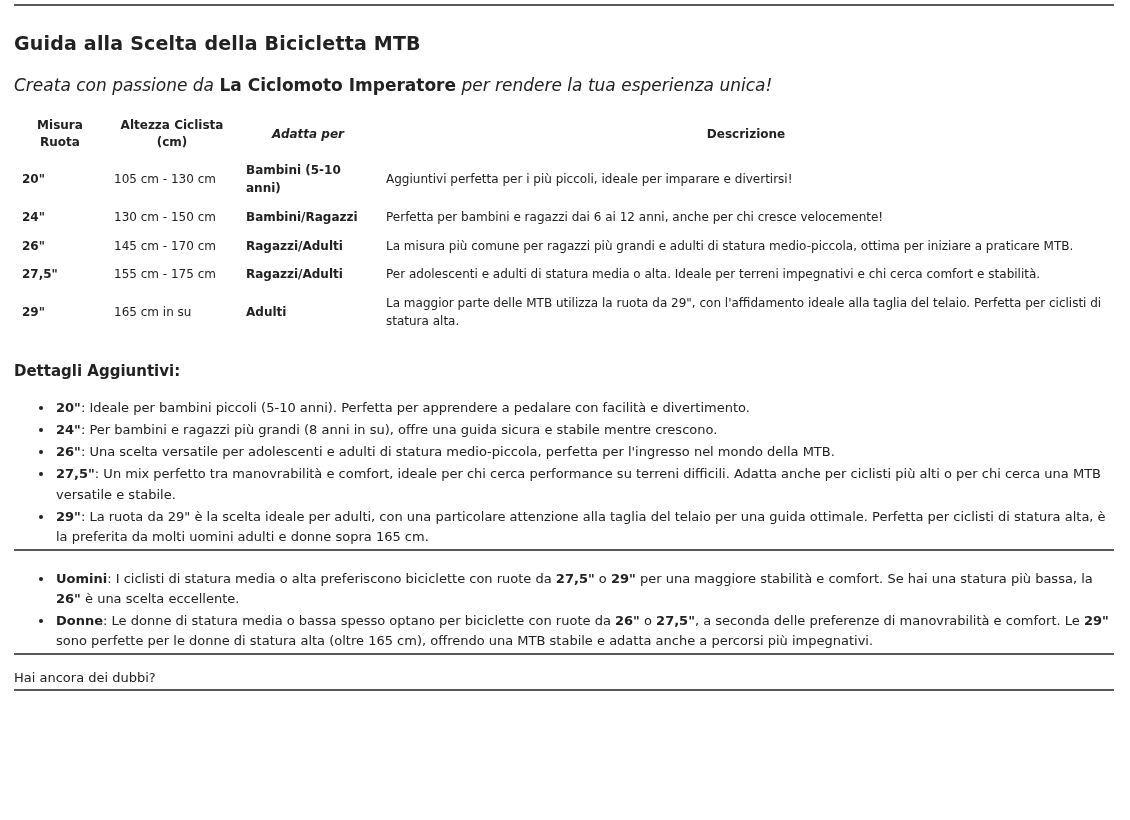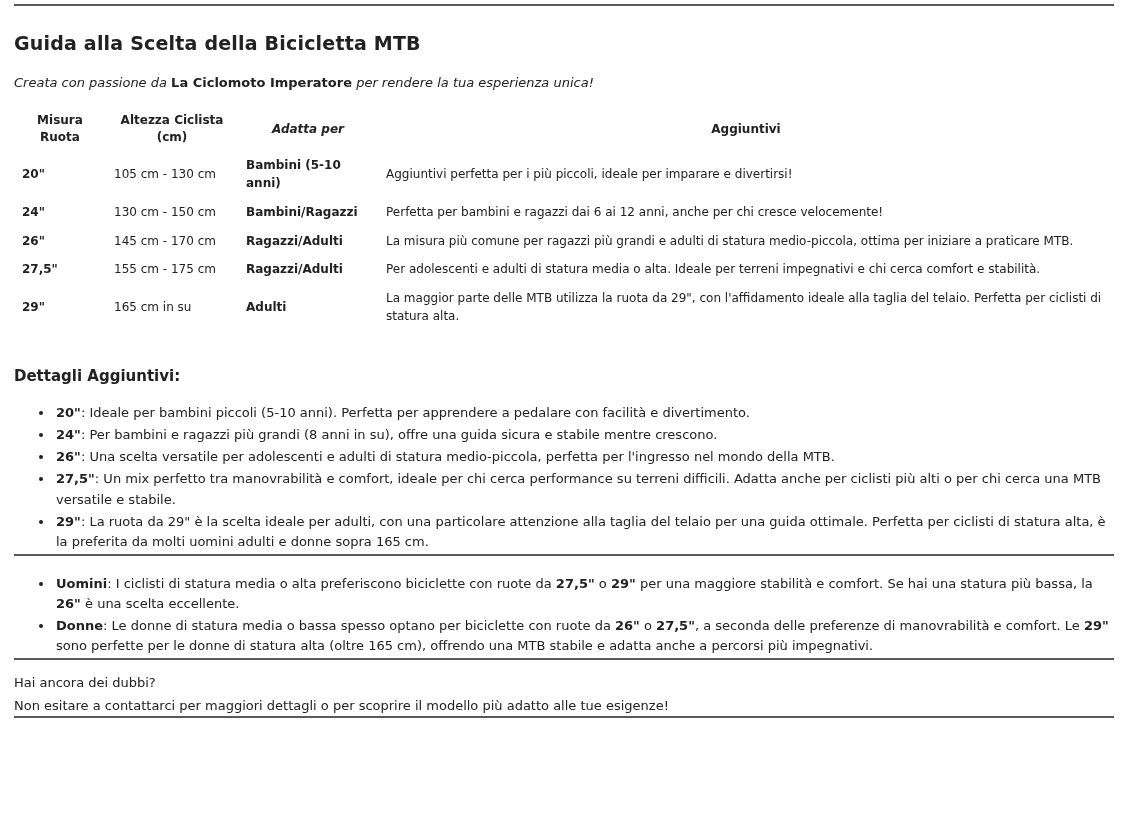--- a/index.html
+++ b/index.html
@@ -25,21 +25,21 @@
   .rule-low { margin-top: 16px; }
   .rule-bottom { margin-top: 15px; }
 
   h1.doc-title {
     font-size: 19px;
     font-weight: bold;
     margin: 26px 0 0 0;
     letter-spacing: 0.2px;
   }
   p.subtitle {
-    font-size: 13px;
+    font-size: 17px;
     margin: 21px 0 0 0;
   }
   p.subtitle .seg-italic { font-style: italic; }
   p.subtitle .seg-bold { font-weight: bold; font-style: normal; }
 
   table.size-table {
     margin-top: 18px;
     width: 100%;
     border-collapse: collapse;
     font-size: 12px;
@@ -59,21 +59,21 @@
   }
   .col-size    { width: 92px;  }
   .col-height  { width: 132px; }
   .col-fit     { width: 140px; font-style: italic; }
   .col-desc    { width: auto;  }
   td.cell-size, td.cell-fit { font-weight: bold; }
 
   h2.section-heading {
     font-size: 15px;
     font-weight: bold;
-    margin: 36px 0 0 0;
+    margin: 26px 0 0 0;
   }
   ul.bullet-list {
     margin: 18px 0 0 0;
     padding-left: 40px;
     font-size: 13px;
   }
   ul.bullet-list li {
     margin: 0 0 2px 0;
     line-height: 1.55;
     padding-left: 2px;
@@ -96,21 +96,21 @@
   <h1 class="doc-title">Guida alla Scelta della Bicicletta MTB</h1>
 
   <p class="subtitle rich"><span class="seg-italic">Creata con passione da </span><b class="seg-bold">La Ciclomoto Imperatore</b><span class="seg-italic"> per rendere la tua esperienza unica!</span></p>
 
   <table class="size-table">
     <thead>
       <tr>
         <th class="col-size">Misura Ruota</th>
         <th class="col-height">Altezza Ciclista (cm)</th>
         <th class="col-fit">Adatta per</th>
-        <th class="col-desc">Aggiuntivi</th>
+        <th class="col-desc">Descrizione</th>
       </tr>
     </thead>
     <tbody>
       <tr>
         <td class="cell-size">20"</td>
         <td class="cell-height">105 cm - 130 cm</td>
         <td class="cell-fit">Bambini (5-10 anni)</td>
         <td class="cell-desc">Aggiuntivi perfetta per i più piccoli, ideale per imparare e divertirsi!</td>
       </tr>
       <tr>
@@ -155,18 +155,17 @@
 
   <ul class="bullet-list advice-list">
     <li class="rich"><b class="seg-bold">Uomini</b><span>: I ciclisti di statura media o alta preferiscono biciclette con ruote da </span><b class="seg-bold">27,5"</b><span> o </span><b class="seg-bold">29"</b><span> per una maggiore stabilità e comfort. Se hai una statura più bassa, la </span><b class="seg-bold">26"</b><span> è una scelta eccellente.</span></li>
     <li class="rich"><b class="seg-bold">Donne</b><span>: Le donne di statura media o bassa spesso optano per biciclette con ruote da </span><b class="seg-bold">26"</b><span> o </span><b class="seg-bold">27,5"</b><span>, a seconda delle preferenze di manovrabilità e comfort. Le </span><b class="seg-bold">29"</b><span> sono perfette per le donne di statura alta (oltre 165 cm), offrendo una MTB stabile e adatta anche a percorsi più impegnativi.</span></li>
   </ul>
 
   <hr class="rule rule-low">
 
   <div class="footer-block">
     <p class="footer-question">Hai ancora dei dubbi?</p>
-    <p class="footer-message">Non esitare a contattarci per maggiori dettagli o per scoprire il modello più adatto alle tue esigenze!</p>
   </div>
 
   <hr class="rule rule-bottom">
 
 </div>
 
 </body></html>

